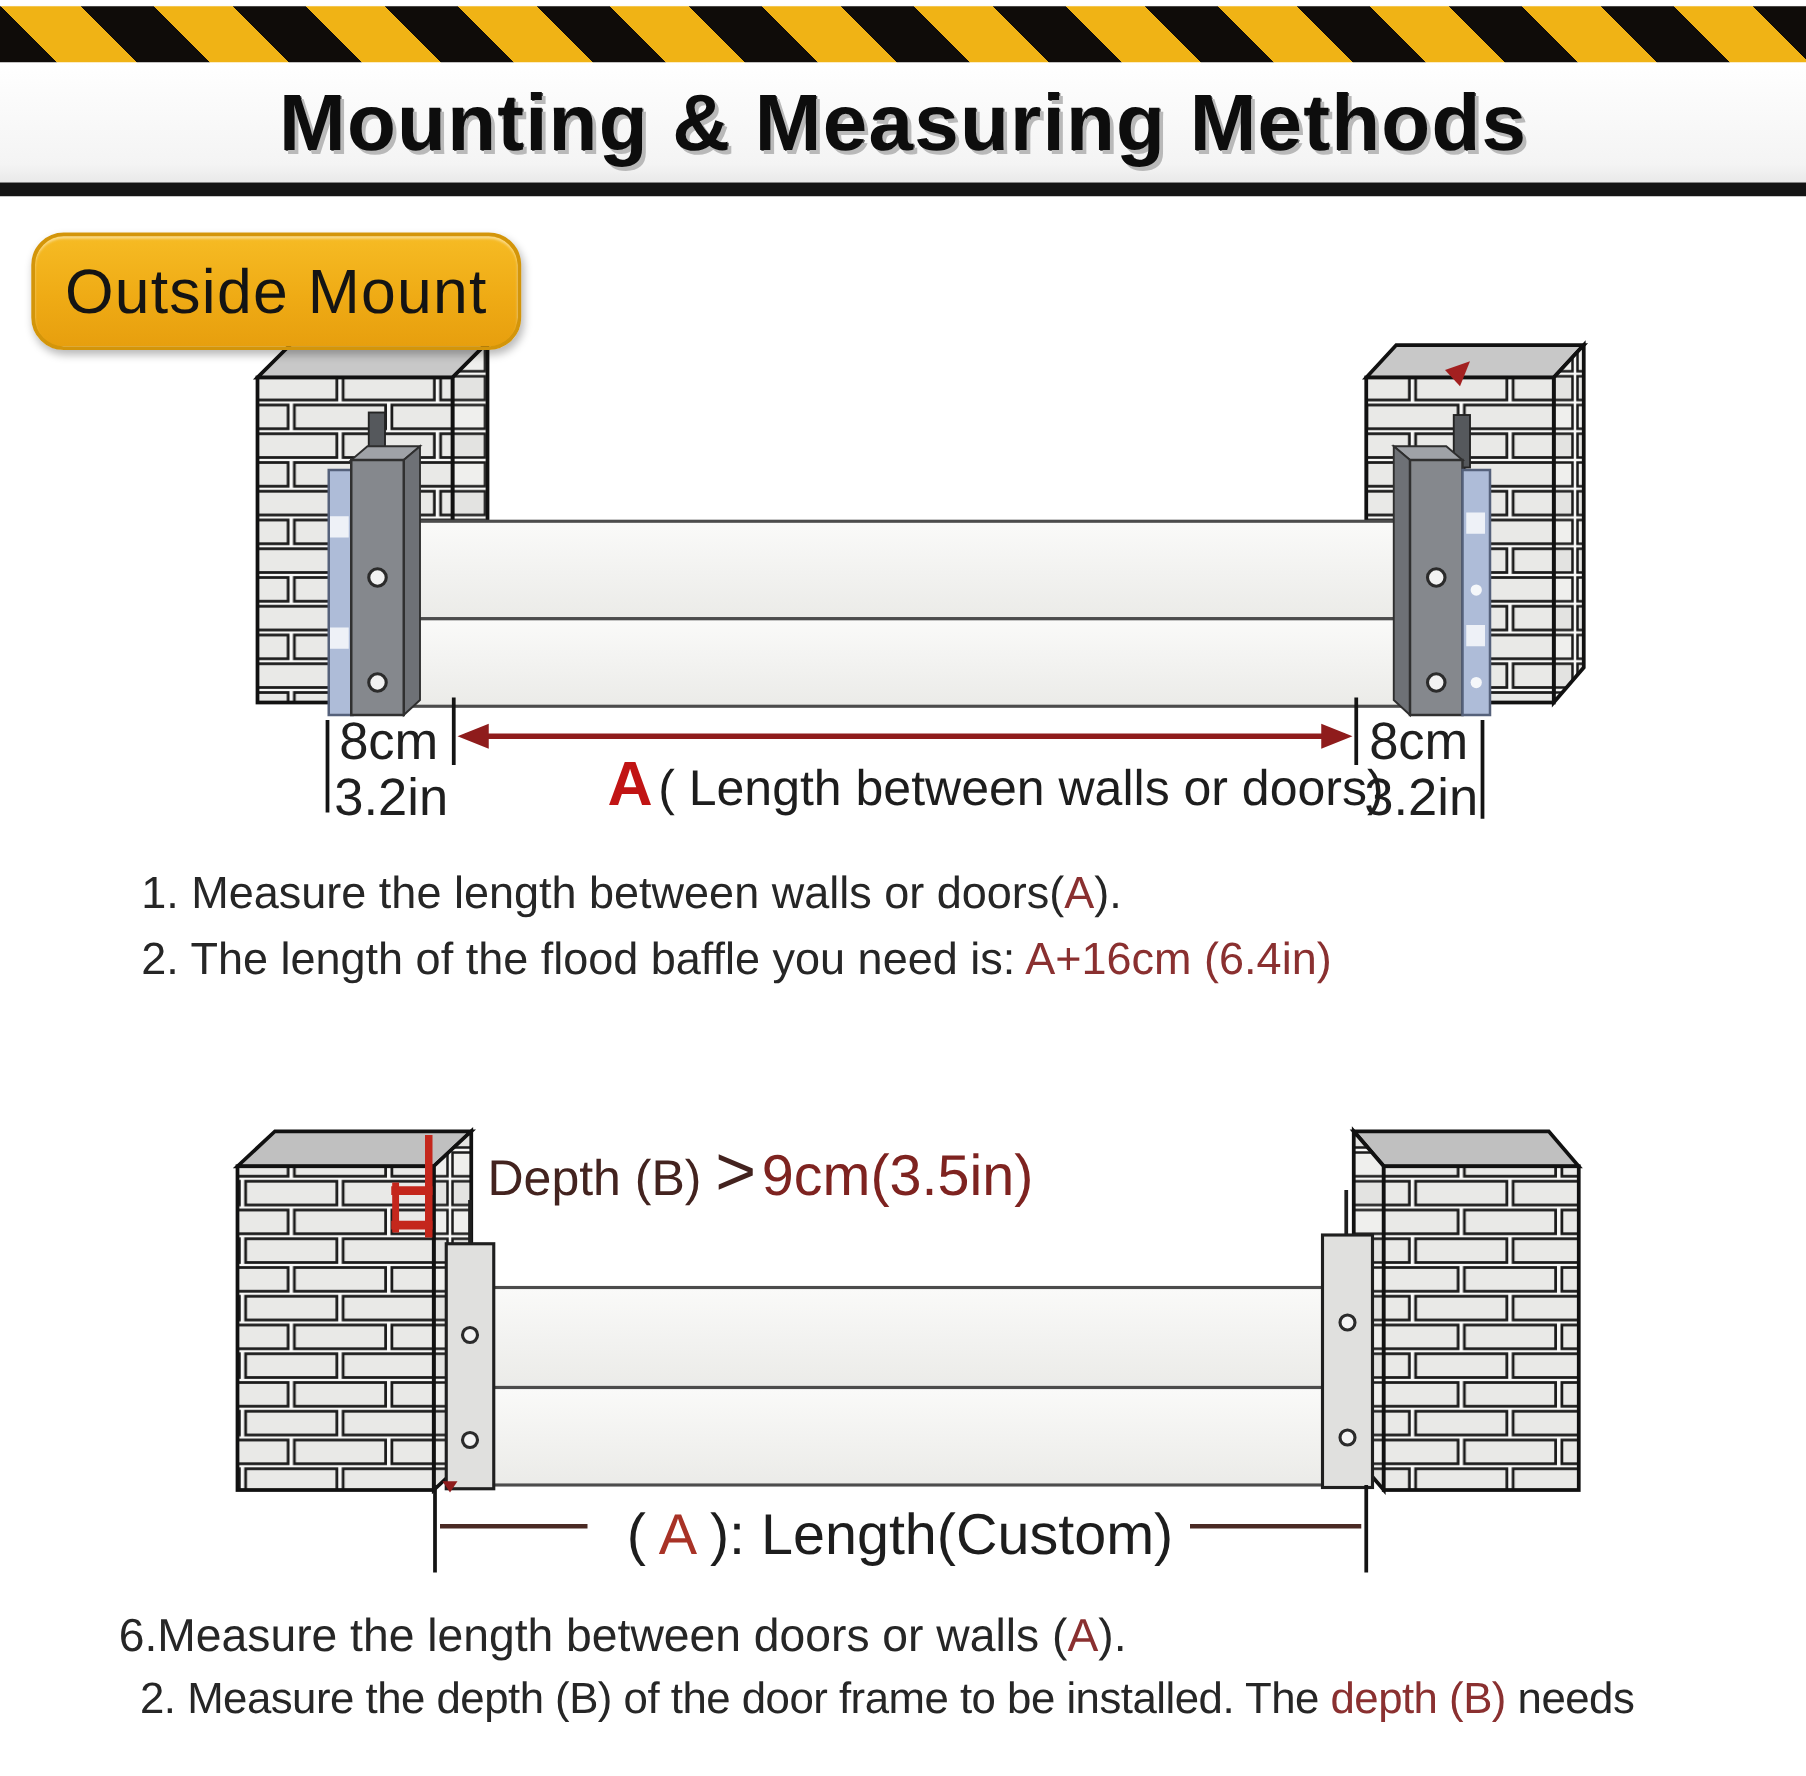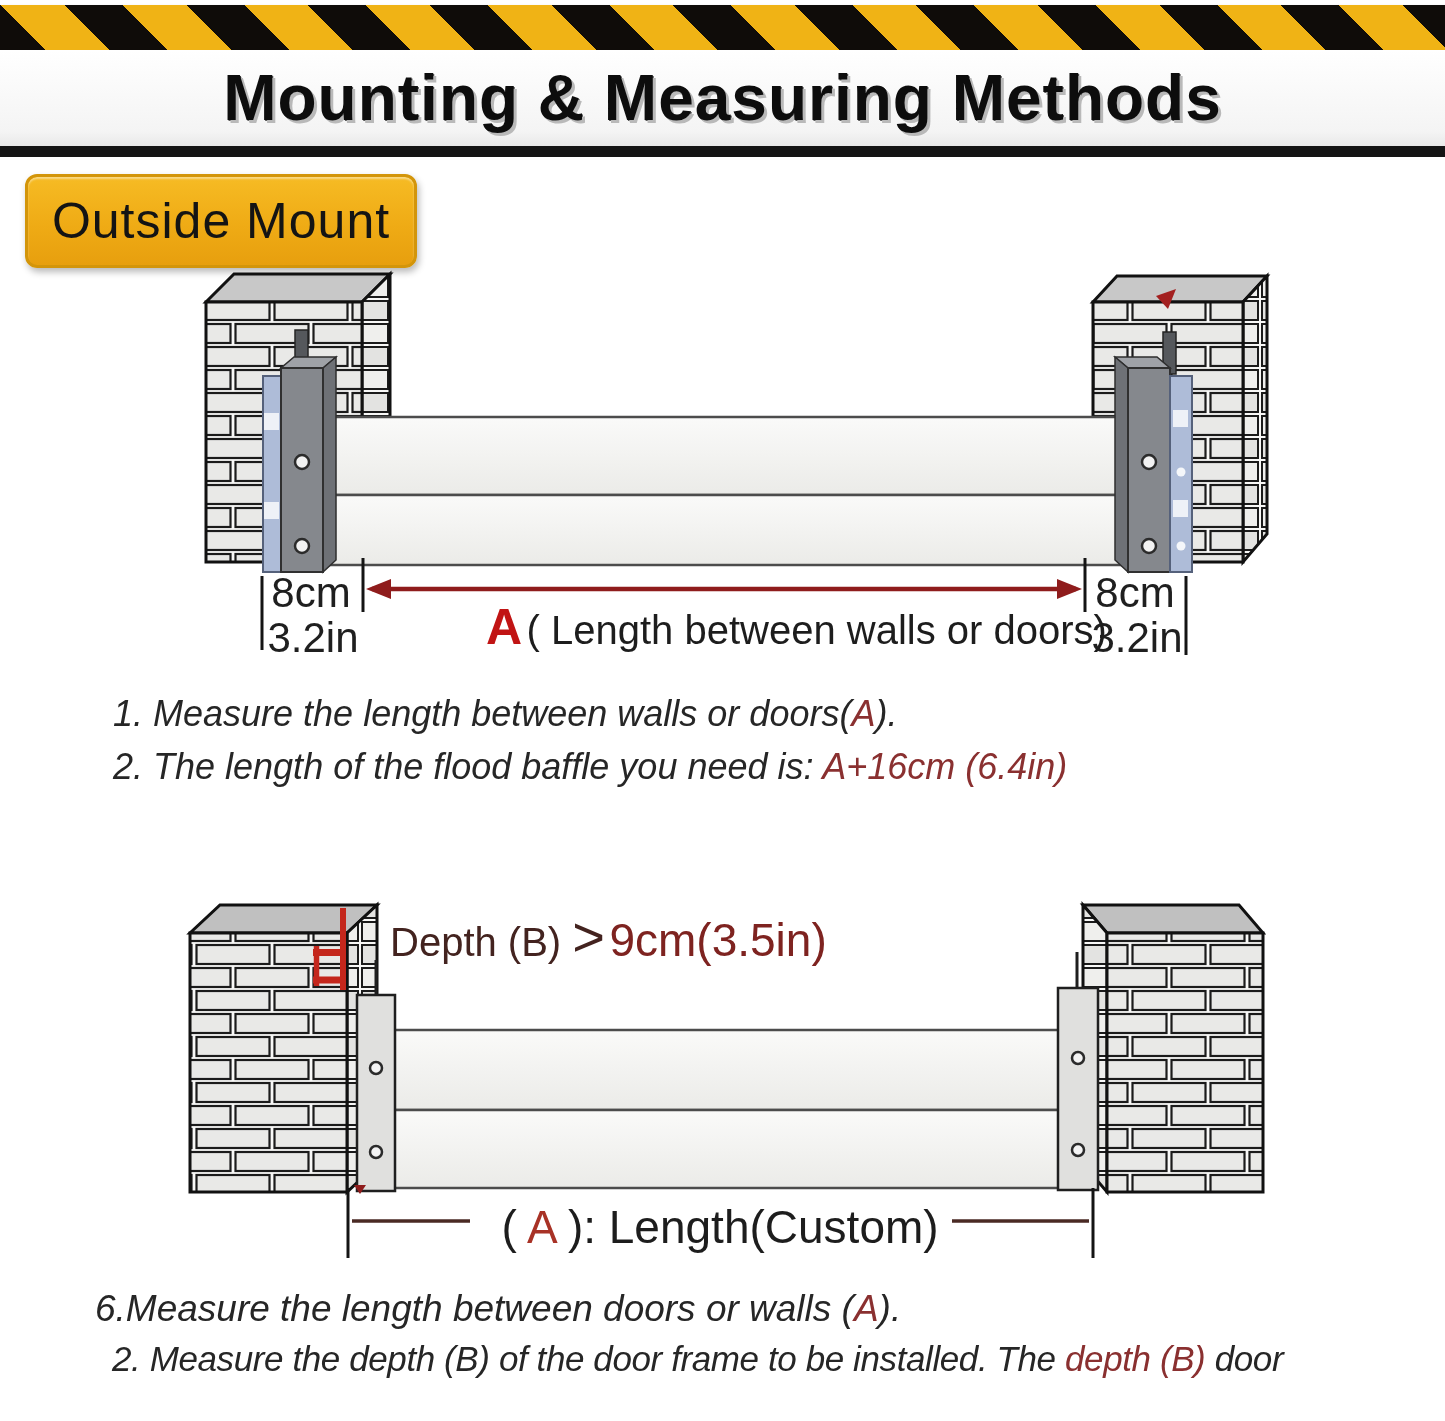--- a/index.html
+++ b/index.html
@@ -16,29 +16,29 @@
   .title-band h1{margin:0;font-size:64px;font-weight:bold;color:#0d0d0d;letter-spacing:1px;
                  text-shadow:3px 3px 0 #b9b9b9, 1px 1px 0 #5b5b5b;}
   .title-underline{position:absolute;left:0;top:146px;width:1445px;height:11px;background:#141414;}
 
   
   .badge{position:absolute;left:25px;width:386px;height:88px;border-radius:26px;
          background:linear-gradient(180deg,#f6bb24 0%,#efab15 55%,#e79f0e 100%);
          border:3px solid #d3950a;box-shadow:2px 4px 7px rgba(0,0,0,.28), inset 0 2px 2px rgba(255,255,255,.45);
          display:flex;align-items:center;justify-content:center;}
   .badge span{font-size:50px;color:#141414;letter-spacing:1px;}
-  #badge-outside{top:174px;border-radius:12px;}
+  #badge-outside{top:186px;}
   #badge-inside{top:805px;}
 
   
   svg.art{position:absolute;left:0;top:0;}
   svg.art text{font-family:"Liberation Sans",sans-serif;}
 
   
-  .iline{position:absolute;font-size:36px;color:#262626;white-space:nowrap;font-style:italic;}
+  .iline{position:absolute;font-size:36px;color:#262626;white-space:nowrap;}
   .iline .em{color:#8a3030;}
   #o-line1{left:113px;top:693px;}
   #o-line2{left:113px;top:746px;text-align:right;}
   #i-line1{left:95px;top:1288px;font-size:37px;}
   #i-line2{left:112px;top:1339px;font-size:35px;letter-spacing:-0.4px;}
   #i-line3{left:95px;top:1379px;font-size:35px;letter-spacing:-0.4px;}
 </style>
 </head>
 <body>
 
@@ -209,16 +209,16 @@
     <span>1. Measure the length between walls or doors(</span><span class="em">A</span><span>).</span>
   </div>
   <div class="iline" id="o-line2">
     <span>2. The length of the flood baffle you need is: </span><span class="em">A+16cm (6.4in)</span><span></span>
   </div>
 
   <div class="iline" id="i-line1">
     <span>6.Measure the length between doors or walls (</span><span class="em">A</span><span>).</span>
   </div>
   <div class="iline" id="i-line2">
-    <span>2. Measure the depth (B) of the door frame to be installed. The </span><span class="em">depth (B)</span><span> door</span>
+    <span>2. Measure the depth (B) of the door frame to be installed. The </span><span class="em">depth (B)</span><span> needs</span>
   </div>
 
 </div>
 
 </body></html>

